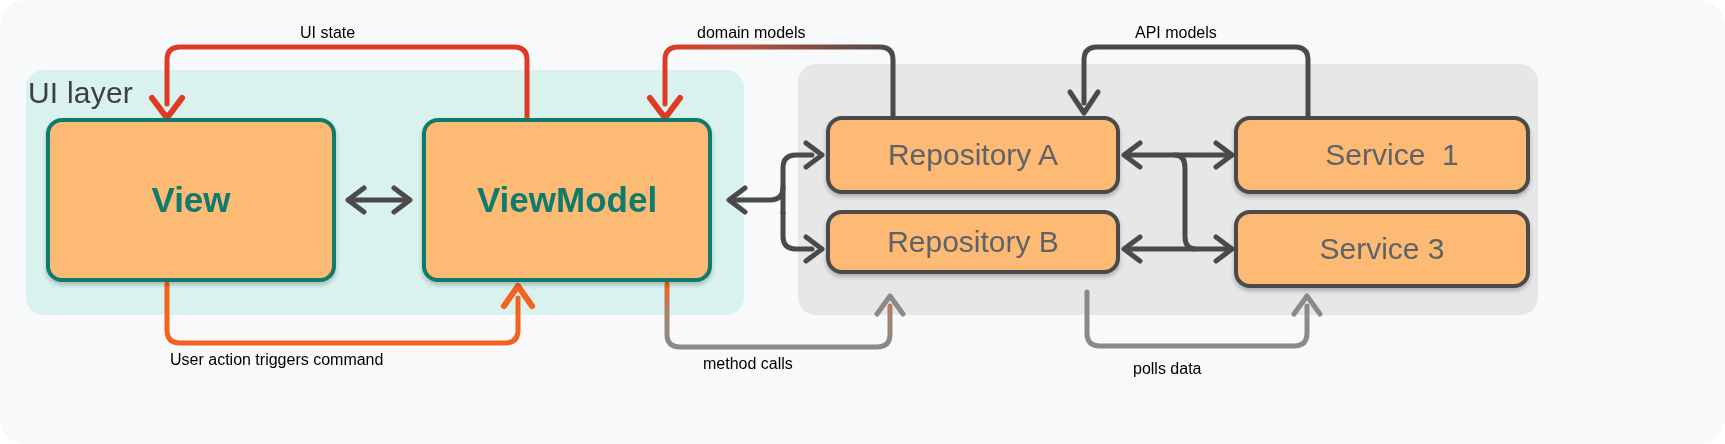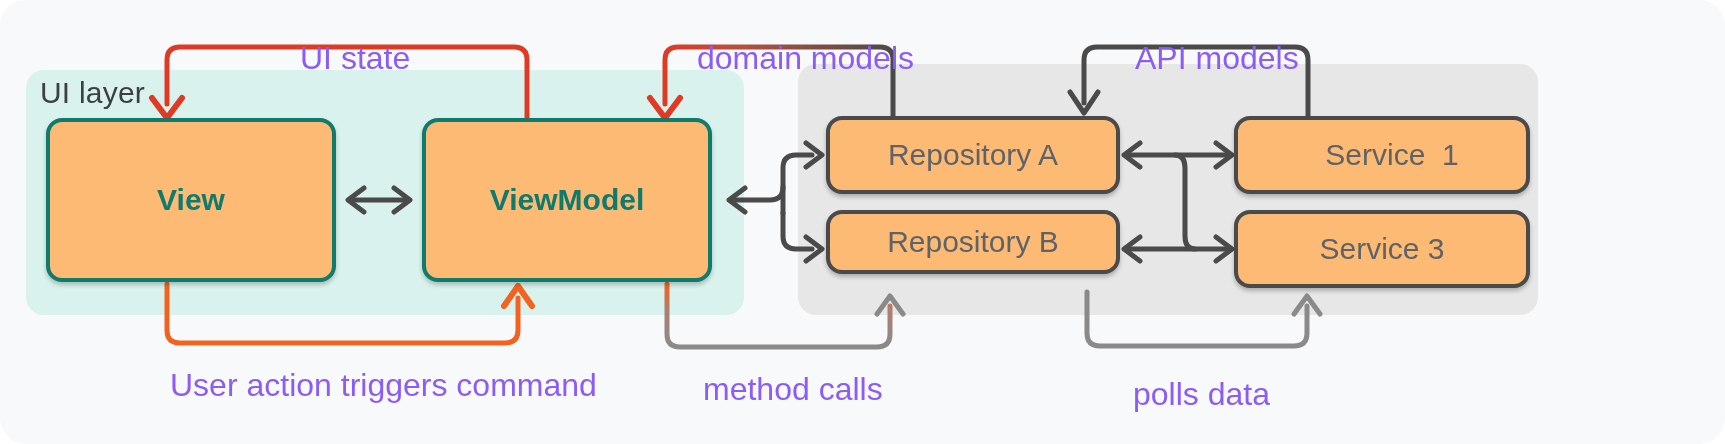--- a/index.html
+++ b/index.html
@@ -23,62 +23,61 @@
     left:798px;top:64px;width:740px;height:251px;
     background:#e7e7e7;
   }
   .layer-title{
     position:absolute;
     font-size:30px;
     color:#3c4043;
     letter-spacing:0.2px;
     white-space:nowrap;
   }
-  #ui-layer-title{left:40px;top:76px;}
+  #ui-layer-title{left:28px;top:76px;}
   #data-layer-title{left:824px;top:76px;}
 
   .node{
     position:absolute;
     background:#fdba74;
     border-radius:16px;
     display:flex;
     align-items:center;
     justify-content:center;
     box-sizing:border-box;
     text-align:center;
     white-space:pre;
   }
   .node.teal{
     border:4px solid #0f7b6c;
     color:#0f7b6c;
-    font-size:30px;
+    font-size:35px;
     font-weight:bold;
     box-shadow:0 3px 4px rgba(0,0,0,0.22);
   }
   .node.grey{
     border:4px solid #4a4a4a;
     color:#5f6368;
     font-size:30px;
     box-shadow:0 3px 4px rgba(0,0,0,0.25);
   }
   #node-view{left:46px;top:118px;width:290px;height:164px;}
   #node-viewmodel{left:422px;top:118px;width:290px;height:164px;}
   #node-repo-a{left:826px;top:116px;width:294px;height:78px;}
   #node-repo-b{left:826px;top:210px;width:294px;height:64px;}
   #node-service-1{left:1234px;top:116px;width:296px;height:78px;padding-left:20px;}
   #node-service-2{left:1234px;top:210px;width:296px;height:78px;}
 
   #arrows{position:absolute;left:0;top:0;width:1725px;height:444px;}
 
   .elabel{
     position:absolute;
-    font-size:32px;
-    color:#8b5cf6;
+    font-size:16px;
+    color:#000000;
     white-space:nowrap;
-    margin-top:16px;
   }
   #label-ui-state{left:300px;top:24px;}
   #label-domain-models{left:697px;top:24px;}
   #label-api-models{left:1135px;top:24px;}
   #label-user-action{left:170px;top:351px;}
   #label-method-calls{left:703px;top:355px;}
   #label-polls-data{left:1133px;top:360px;}
 </style>
 </head>
 <body>

